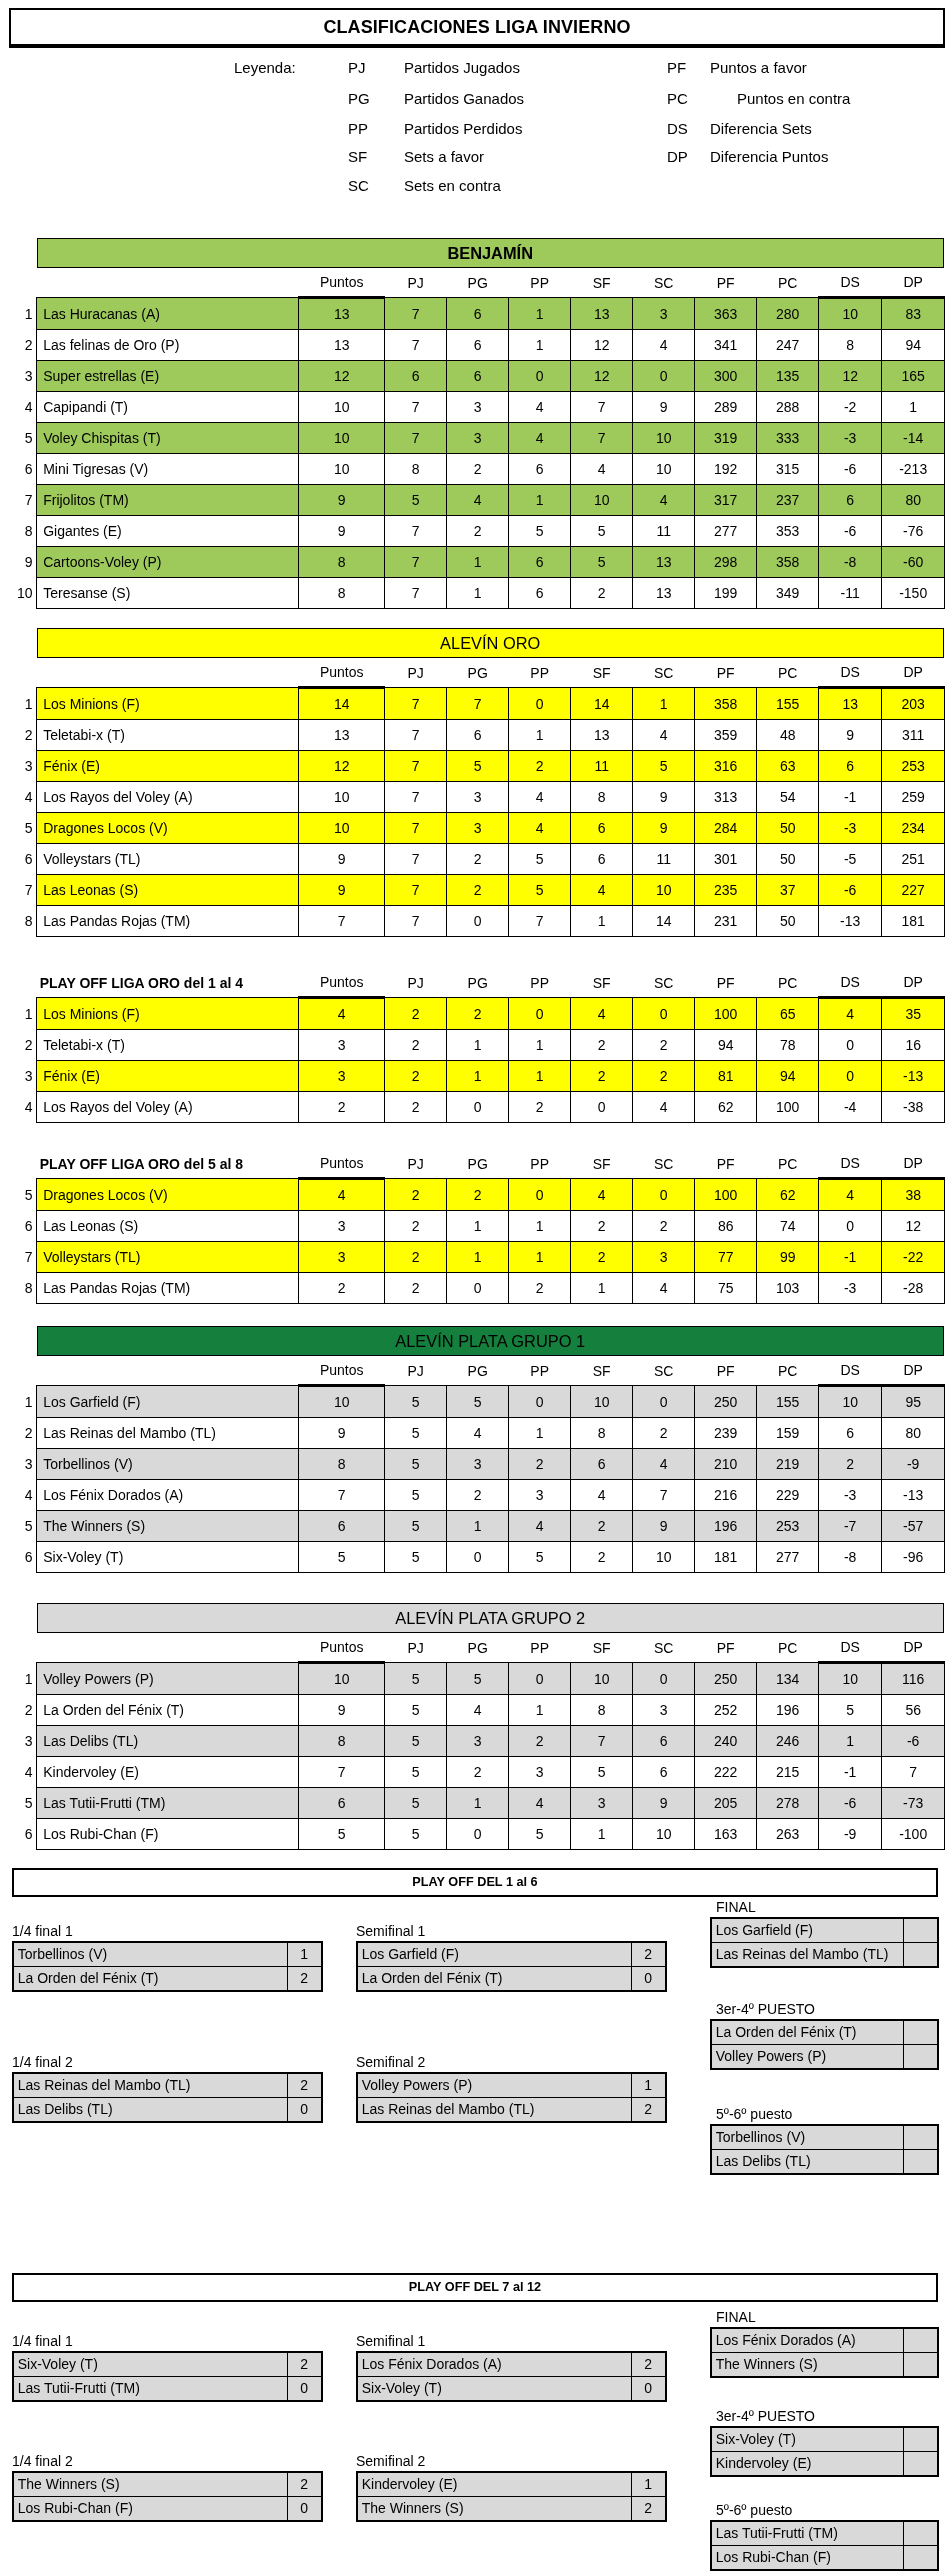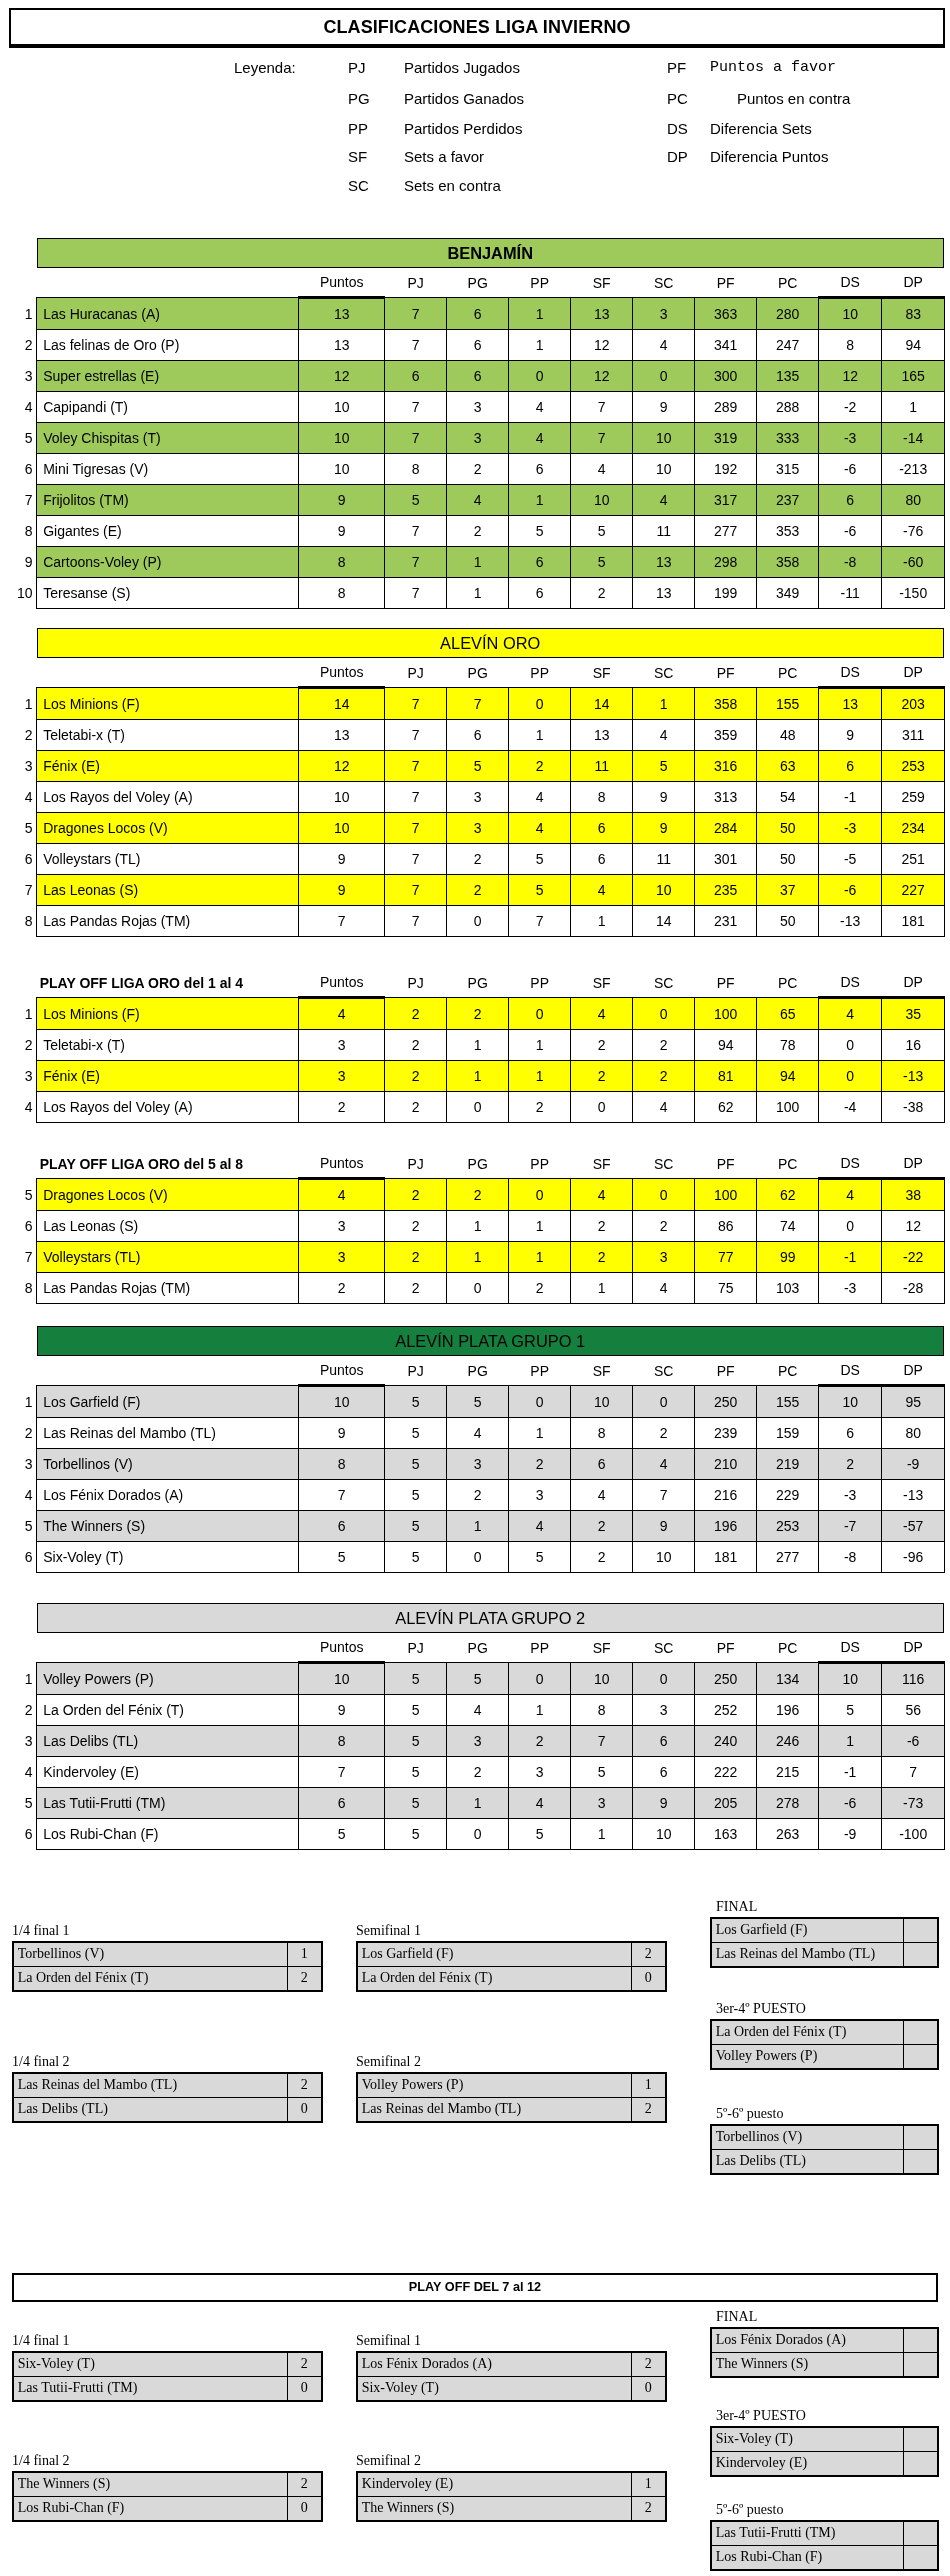--- a/index.html
+++ b/index.html
@@ -34,21 +34,21 @@
   .drow.last td{border-bottom:1.5px solid #000;}
   .drow.last .gut{border-bottom:none;}
   tr.hl td:not(.gut){background:var(--hl);}
 
   
   .bracket{position:absolute;left:12px;width:927px;}
   .br1{top:1868px;height:321px;}
   .br2{top:2273px;height:303px;}
   .bhead{position:absolute;left:0;top:0;width:922px;height:25.4px;line-height:25.4px;
          border:2.2px solid #000;text-align:center;font-weight:bold;font-size:12.7px;}
-  .match{position:absolute;font-family:Liberation Serif, serif;}
+  .match{position:absolute;}
   .m-label{font-size:14px;height:16.4px;line-height:16.4px;margin-bottom:1.5px;white-space:nowrap;}
   .sm .m-label{padding-left:6px;}
   table.mt{border-collapse:collapse;border:2.2px solid #000;}
   .mt td{background:var(--gray);height:23px;font-size:14px;padding:0;
          border:1.5px solid #000;white-space:nowrap;overflow:hidden;}
   .mt .tname{width:269px;text-align:left;padding-left:3.7px;}
   .mt .score{width:33px;text-align:center;}
   .match.sm .tname{width:187px;}
   .p-qf1{left:0;top:55px}.p-sf1{left:344px;top:55px}.p-final{left:698px;top:31px}
   .p-third{left:698px;top:133px}.p-qf2{left:0;top:186px}.p-sf2{left:344px;top:186px}
@@ -71,21 +71,21 @@
       <div class="lg-item" style="left: 404px; top: 58px;">Partidos Jugados</div>
       <div class="lg-item" style="left: 348px; top: 89px;">PG</div>
       <div class="lg-item" style="left: 404px; top: 89px;">Partidos Ganados</div>
       <div class="lg-item" style="left: 348px; top: 119px;">PP</div>
       <div class="lg-item" style="left: 404px; top: 119px;">Partidos Perdidos</div>
       <div class="lg-item" style="left: 348px; top: 147px;">SF</div>
       <div class="lg-item" style="left: 404px; top: 147px;">Sets a favor</div>
       <div class="lg-item" style="left: 348px; top: 176px;">SC</div>
       <div class="lg-item" style="left: 404px; top: 176px;">Sets en contra</div>
       <div class="lg-item" style="left: 667px; top: 58px;">PF</div>
-      <div class="lg-item" style="left: 710px; top: 58px; font-family: Liberation Mono, monospace;">Puntos a favor</div>
+      <div class="lg-item" style="left: 710px; top: 58px;">Puntos a favor</div>
       <div class="lg-item" style="left: 667px; top: 89px;">PC</div>
       <div class="lg-item" style="left: 710px; top: 89px; margin-left: 27px;">Puntos en contra</div>
       <div class="lg-item" style="left: 667px; top: 119px;">DS</div>
       <div class="lg-item" style="left: 710px; top: 119px;">Diferencia Sets</div>
       <div class="lg-item" style="left: 667px; top: 147px;">DP</div>
       <div class="lg-item" style="left: 710px; top: 147px;">Diferencia Puntos</div>
     </div>
 
   <section class="standings t0">
       <div class="band" style="background: rgb(158, 202, 92); font-weight: bold;">BENJAMÍN</div>
@@ -822,20 +822,21 @@
             <td class="c">163</td>
             <td class="c">263</td>
             <td class="cds">-9</td>
             <td class="cdp">-100</td>
           </tr>
         </tbody>
       </table>
     </section>
 
   <section class="bracket br1">
+    <div class="bhead">PLAY OFF DEL 1 al 6</div>
   <div class="match p-qf1">
         <div class="m-label">1/4 final 1</div>
         <table class="mt">
           <tbody>
             <tr>
               <td class="tname">Torbellinos (V)</td>
               <td class="score">1</td>
             </tr>
             <tr>
               <td class="tname">La Orden del Fénix (T)</td>

